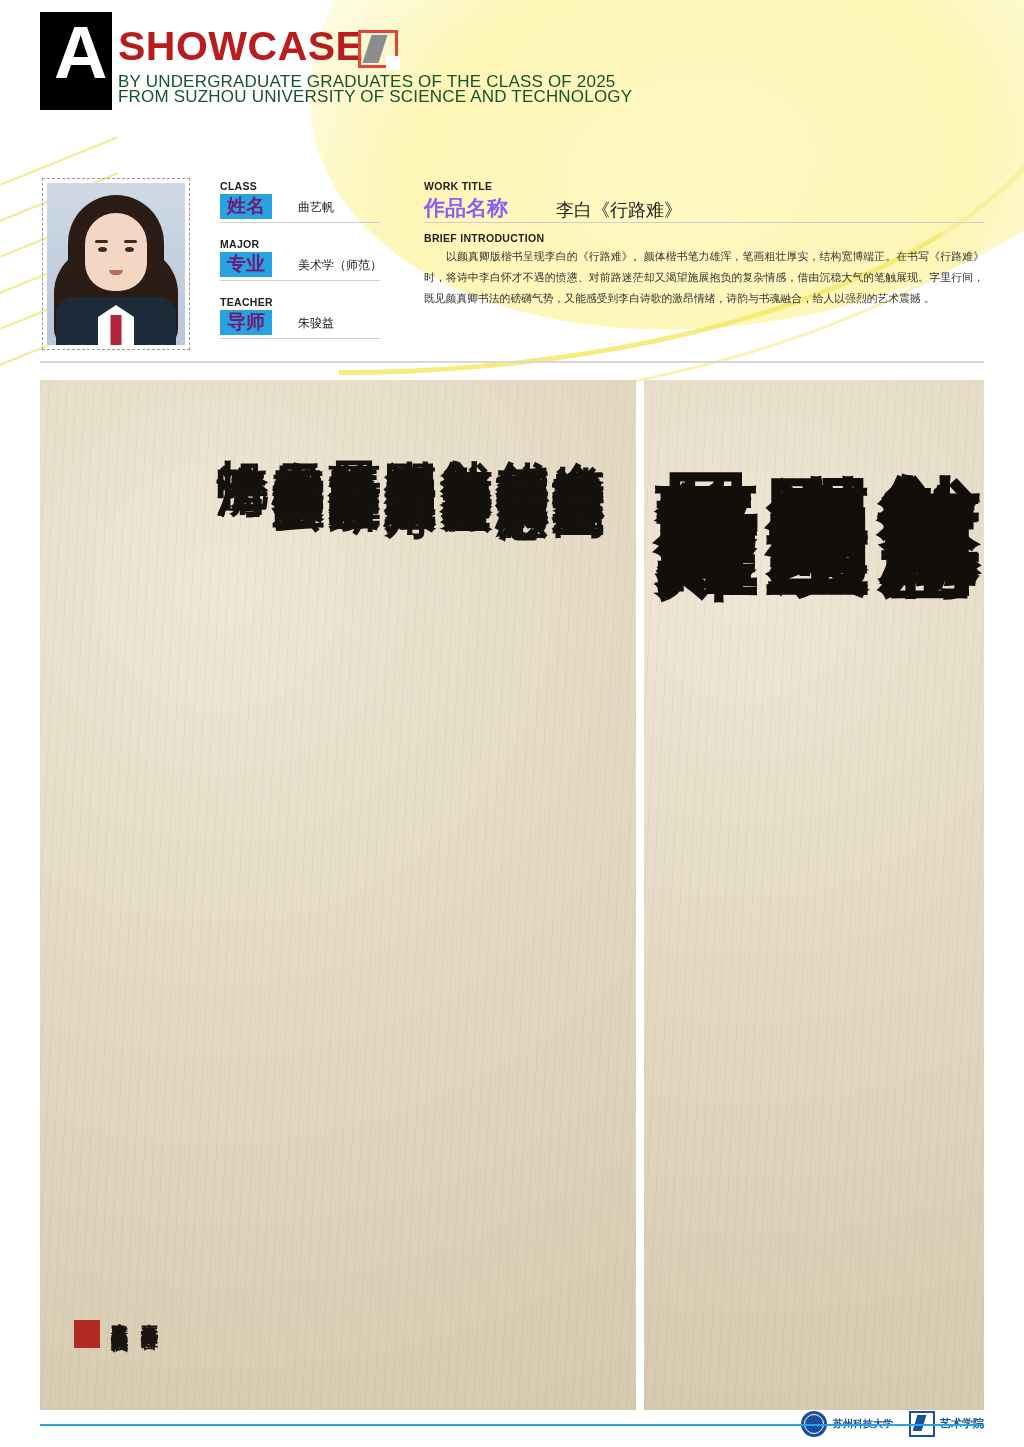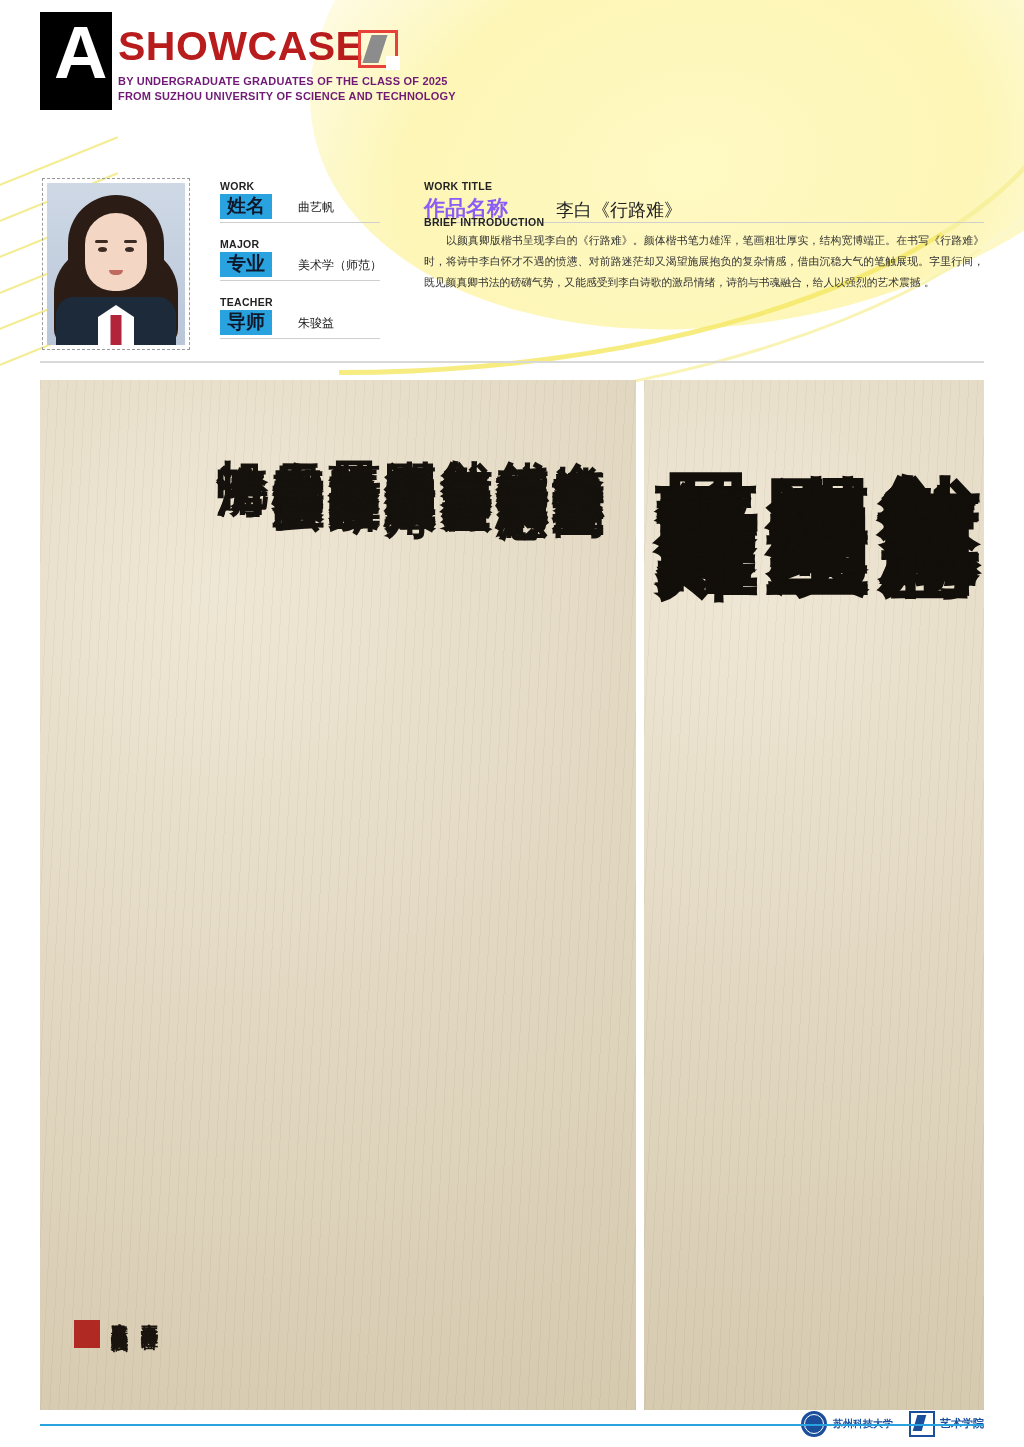--- a/index.html
+++ b/index.html
@@ -132,24 +132,24 @@
     right: -2px;
     bottom: -2px;
     width: 14px;
     height: 14px;
     background: #fff;
   }
   .sub-en {
     position: absolute;
     left: 78px;
     top: 62px;
-    font-size: 11px;
-    font-weight: bold;
+    font-size: 17px;
+    font-weight: normal;
     letter-spacing: .2px;
-    color: #701a75;
+    color: #14532d;
     line-height: 15px;
   }
   .title-bar {
     position: absolute;
     left: 0;
     top: 105px;
     height: 43px;
     background: #29a3e0;
     padding: 0 18px 0 18px;
     display: flex;
@@ -292,21 +292,21 @@
     color: #222;
     letter-spacing: .3px;
     margin-bottom: 2px;
   }
   .f-row {
     display: flex;
     align-items: flex-end;
   }
   .f-cn {
     background: #29a3e0;
-    color: #0f172a;
+    color: #701a75;
     font-size: 19px;
     font-weight: bold;
     padding: 1px 7px 3px 7px;
     line-height: 1.1;
     font-family: "DejaVu Sans", "Liberation Sans", sans-serif;
   }
   .f-val {
     font-size: 12px;
     color: #222;
     margin-left: 26px;
@@ -329,21 +329,21 @@
 
   #field-worktitle { left: 424px; top: 180px; }
   #field-worktitle .f-cn-plain {
     font-size: 21px;
     font-weight: bold;
     color: #8b5cf6;
     font-family: "DejaVu Sans", "Liberation Sans", sans-serif;
   }
   .ul-work { left: 424px; top: 222px; width: 560px; }
 
-  #field-intro { left: 424px; top: 216px; width: 560px; }
+  #field-intro { left: 424px; top: 232px; width: 560px; }
   #field-intro .f-cn-plain {
     font-size: 19px;
     font-weight: bold;
     color: #111;
     font-family: "DejaVu Sans", "Liberation Sans", sans-serif;
   }
   .intro-text {
     font-size: 10.8px;
     line-height: 21px;
     color: #333;
@@ -583,21 +583,21 @@
         <div class="ph-eye r"></div>
       <div class="ph-mouth"></div>
     </div>
     <div class="ph-body"></div>
     <div class="ph-shirt"></div>
     <div class="ph-tie"></div>
   </div>
 </div>
 
 <div class="field" id="field-name">
-  <div class="f-en">WORK</div>
+  <div class="f-en">CLASS</div>
   <div class="f-row">
     <div class="f-cn">姓名</div>
     <div class="f-val">曲艺帆</div>
   </div>
 </div>
 <div class="f-underline ul-name"></div>
 
 <div class="field" id="field-major">
   <div class="f-en">MAJOR</div>
   <div class="f-row">

